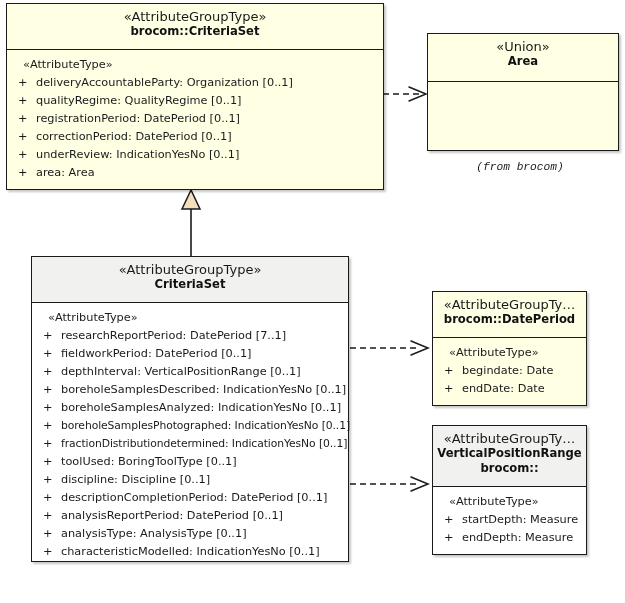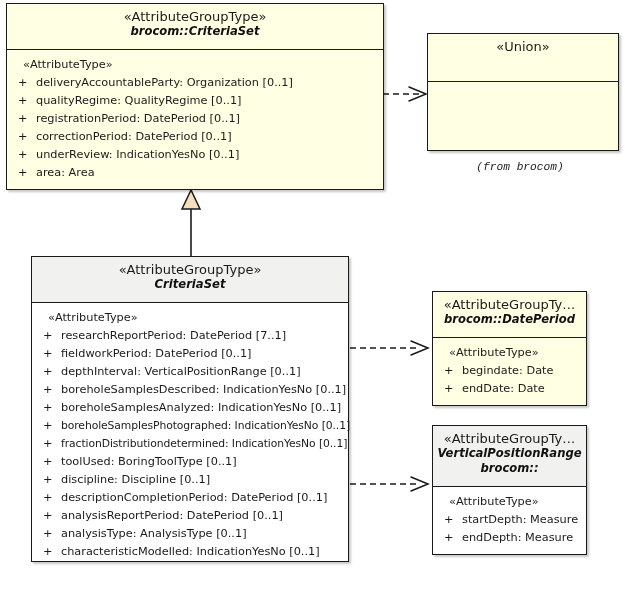--- a/index.html
+++ b/index.html
@@ -49,21 +49,20 @@
     line-height: 15px;
     white-space: nowrap;
     overflow: hidden;
   }
   .classname {
     font-size: 11.6px;
     font-weight: bold;
     color: #111111;
     line-height: 15px;
     white-space: nowrap;
-    font-style: italic;
   }
 
   .box-body {
     box-sizing: border-box;
     padding: 6px 12px 6px 0;
   }
   .attr-stereo {
     font-size: 11.3px;
     color: #1a1a1a;
     padding-left: 16px;
@@ -166,20 +165,21 @@
       </div>
       <div class="attr-row">
         <span class="attr-vis">+</span><span class="attr-text">area: Area</span>
       </div>
     </div>
   </div>
 
   <div class="uml-box" id="box-area" style="left:427px; top:33px; width:192px; height:118px;">
     <div class="box-header" style="height:48px;">
       <div class="stereotype">«Union»</div>
+      <div class="classname">Area</div>
     </div>
   </div>
   <div class="from-note" style="left:427px; top:161px; width:186px;">(from brocom)</div>
 
   <div class="uml-box white-body" id="box-criteriaset" style="left:31px; top:256px; width:318px; height:306px;">
     <div class="box-header gray" style="height:46px;">
       <div class="stereotype">«AttributeGroupType»</div>
       <div class="classname">CriteriaSet</div>
     </div>
     <div class="box-body">

